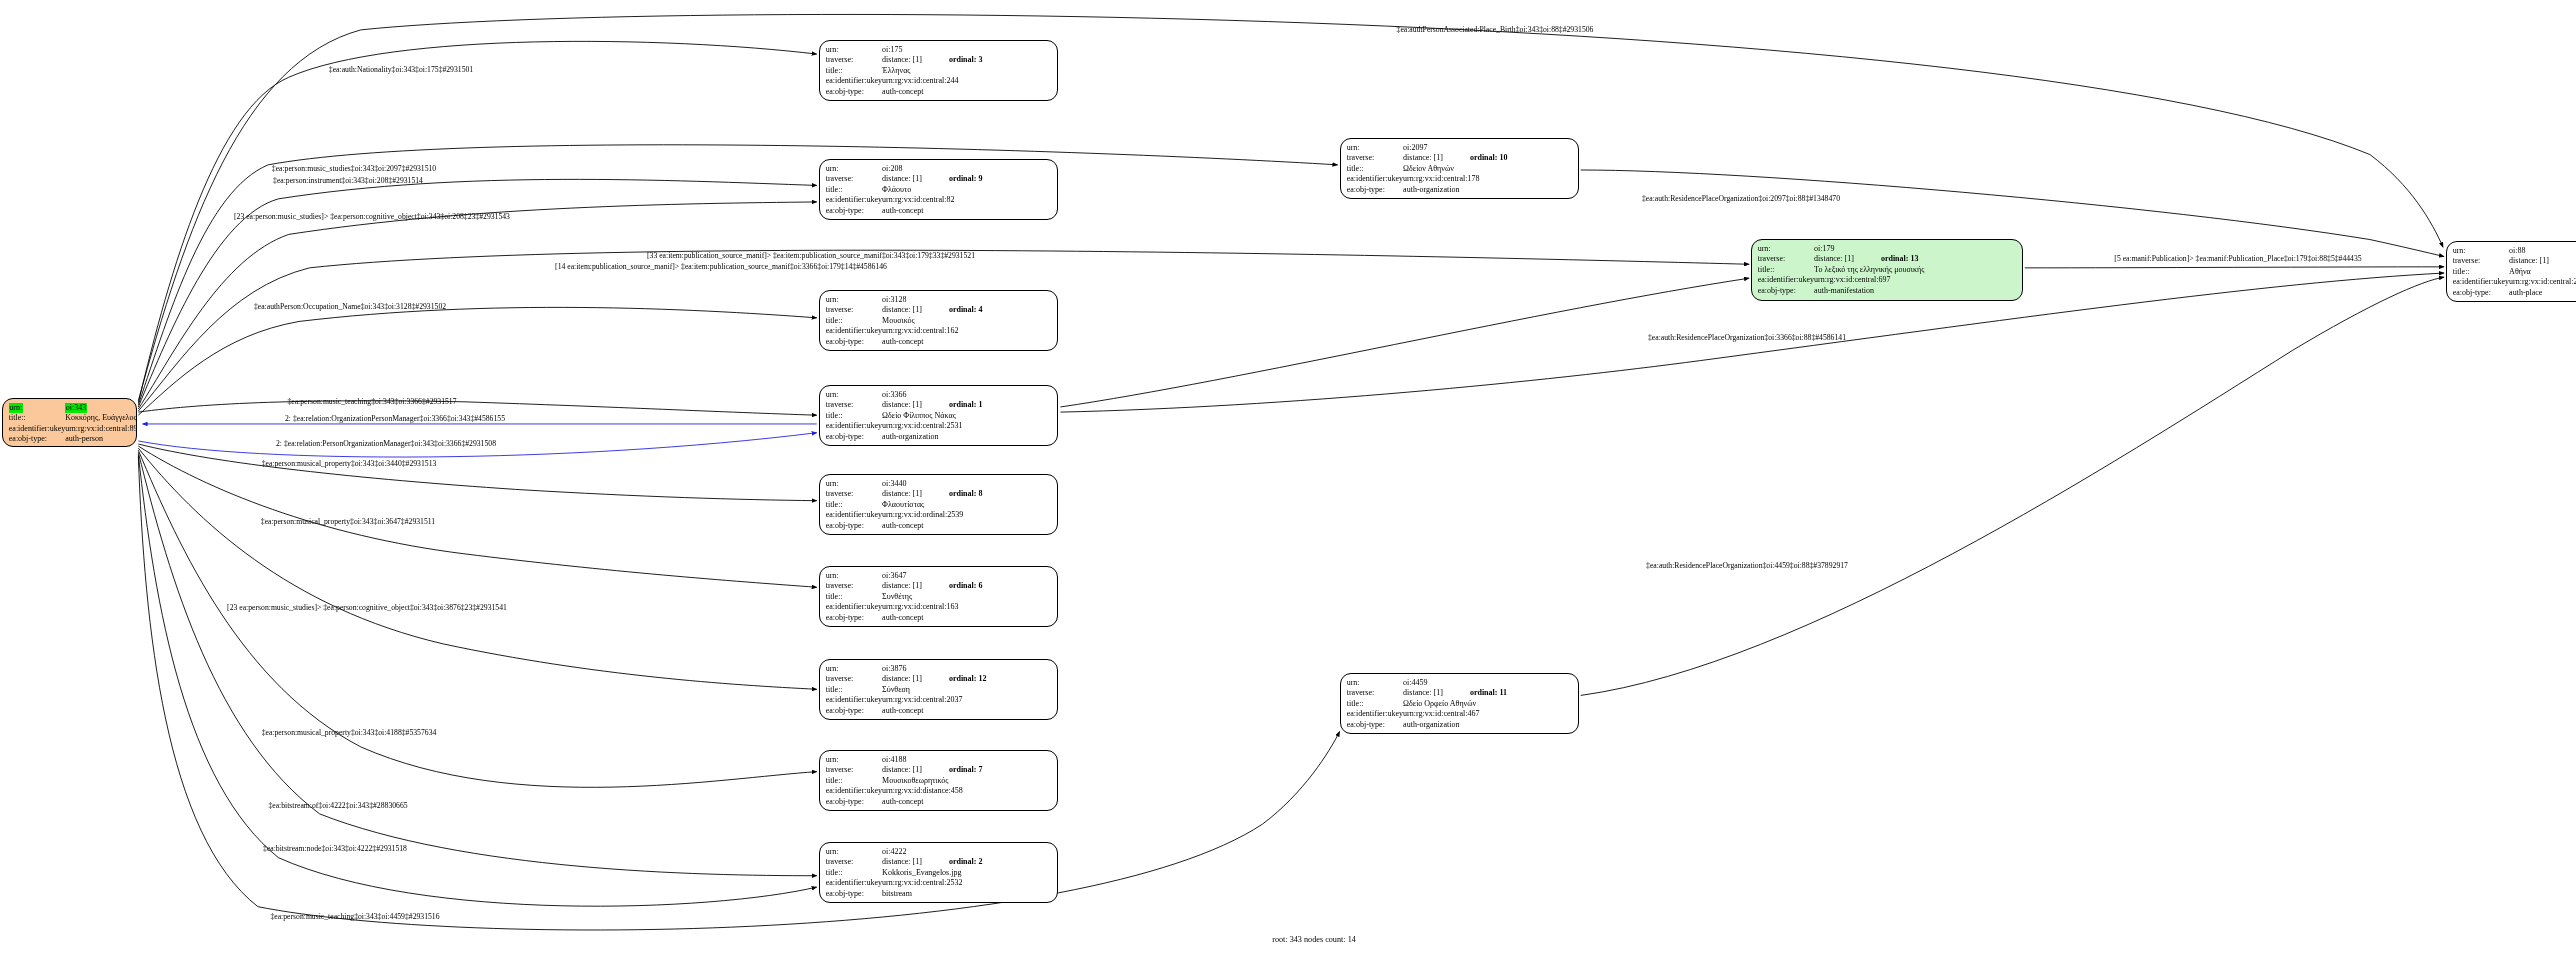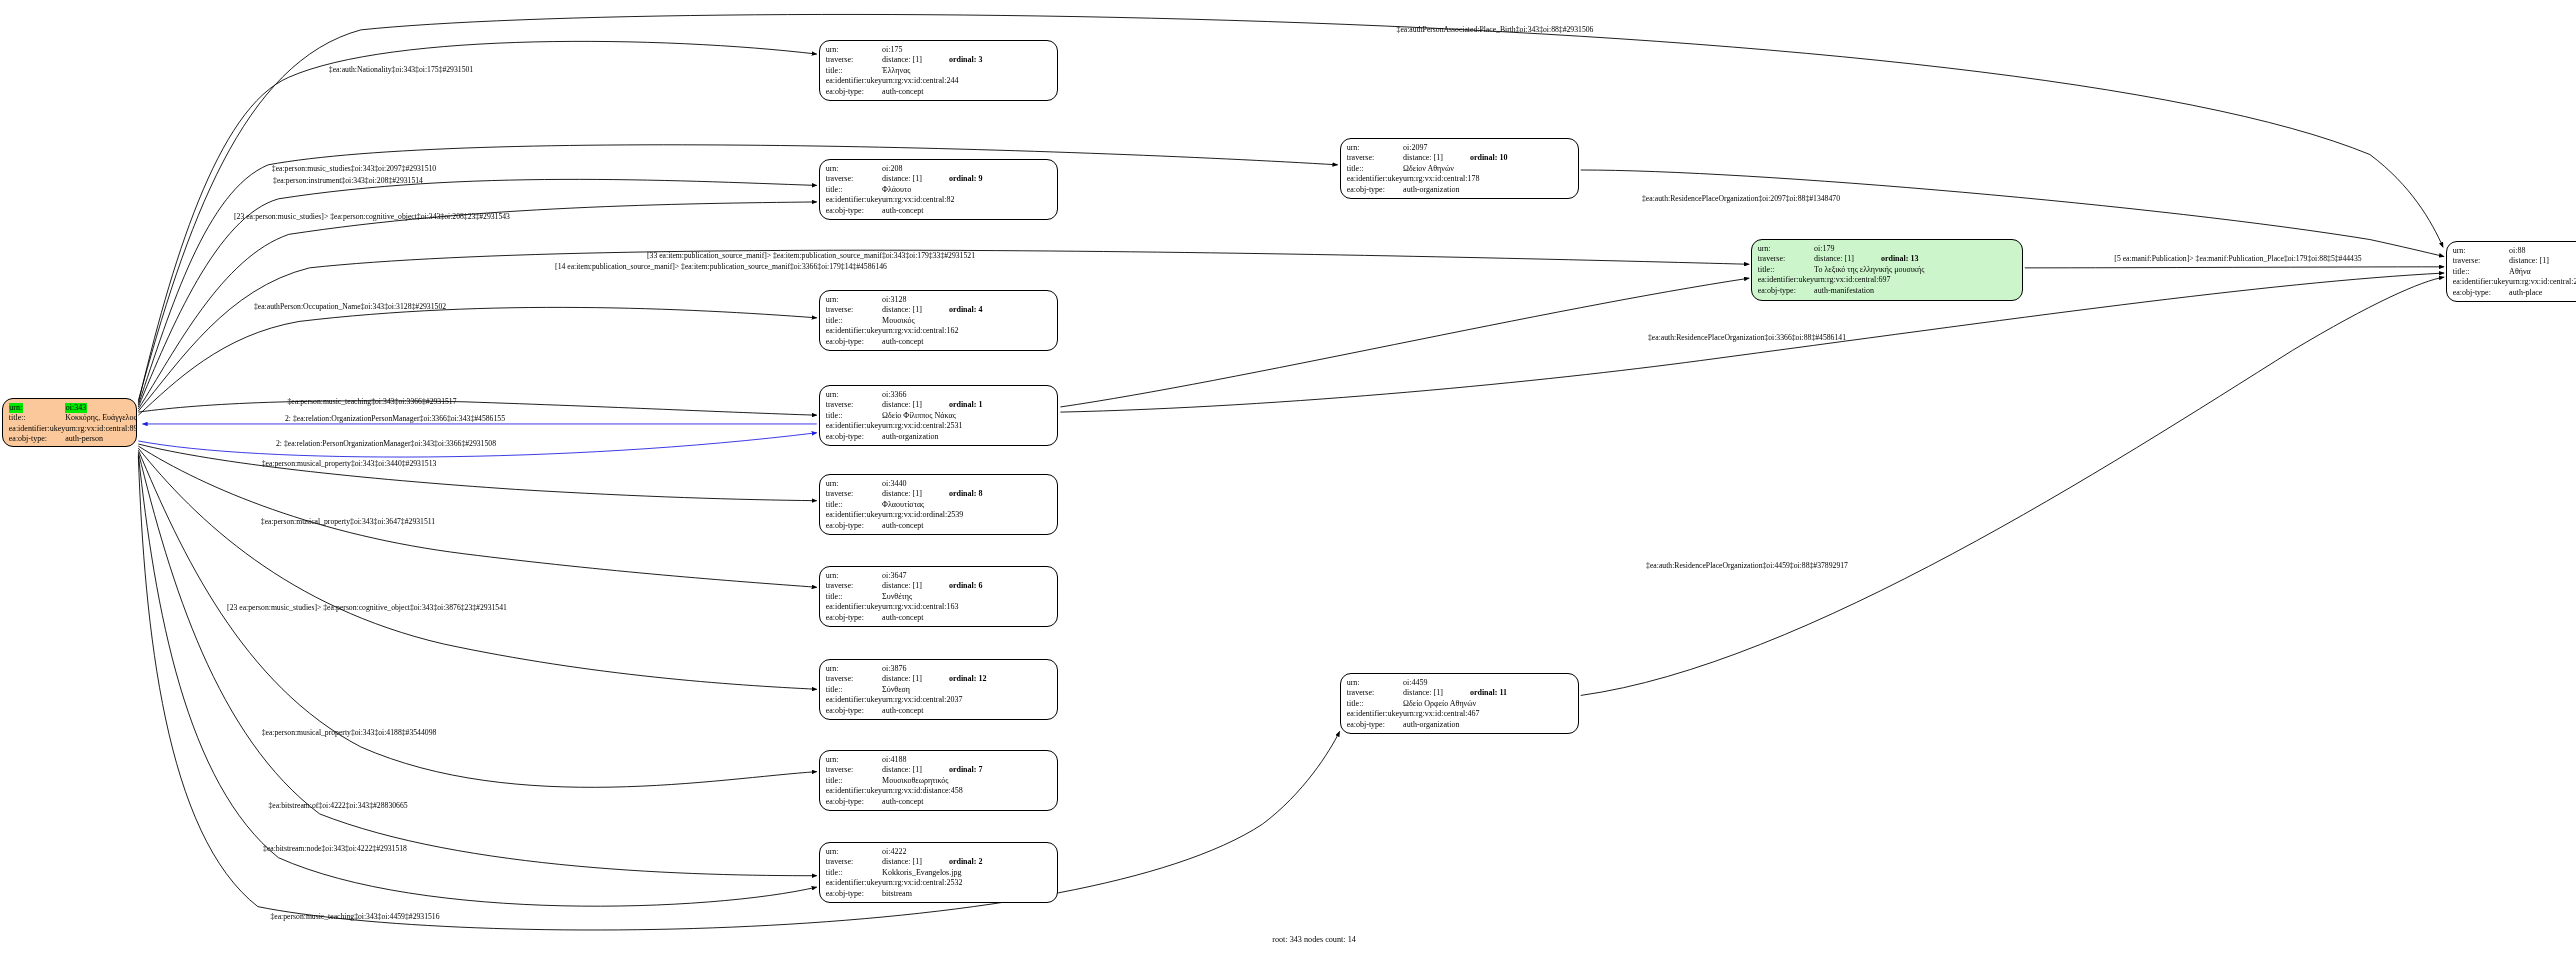--- a/index.html
+++ b/index.html
@@ -488,21 +488,21 @@
       <div class="edge-label" style="left: 721px; top: 266px; text-align: center;">[14 ea:item:publication_source_manif]&gt; ‡ea:item:publication_source_manif‡oi:3366‡oi:179‡14‡#4586146</div>
       <div class="edge-label" style="left: 2231px; top: 258px; margin-left: 7px;">[5 ea:manif:Publication]&gt; ‡ea:manif:Publication_Place‡oi:179‡oi:88‡5‡#44435</div>
       <div class="edge-label" style="left: 1741px; top: 198px;">‡ea:auth:ResidencePlaceOrganization‡oi:2097‡oi:88‡#1348470</div>
       <div class="edge-label" style="left: 1747px; top: 337px;">‡ea:auth:ResidencePlaceOrganization‡oi:3366‡oi:88‡#4586141</div>
       <div class="edge-label" style="left: 372px; top: 401px;">‡ea:person:music_teaching‡oi:343‡oi:3366‡#2931517</div>
       <div class="edge-label" style="left: 395px; top: 418px;">2: ‡ea:relation:OrganizationPersonManager‡oi:3366‡oi:343‡#4586155</div>
       <div class="edge-label" style="left: 386px; top: 443px;">2: ‡ea:relation:PersonOrganizationManager‡oi:343‡oi:3366‡#2931508</div>
       <div class="edge-label" style="left: 349px; top: 463px;">‡ea:person:musical_property‡oi:343‡oi:3440‡#2931513</div>
       <div class="edge-label" style="left: 348px; top: 521px;">‡ea:person:musical_property‡oi:343‡oi:3647‡#2931511</div>
       <div class="edge-label" style="left: 367px; top: 607px;">[23 ea:person:music_studies]&gt; ‡ea:person:cognitive_object‡oi:343‡oi:3876‡23‡#2931541</div>
-      <div class="edge-label" style="left: 349px; top: 732px;">‡ea:person:musical_property‡oi:343‡oi:4188‡#3544098</div>
+      <div class="edge-label" style="left: 349px; top: 732px;">‡ea:person:musical_property‡oi:343‡oi:4188‡#5357634</div>
       <div class="edge-label" style="left: 338px; top: 805px;">‡ea:bitstream:of‡oi:4222‡oi:343‡#28830665</div>
       <div class="edge-label" style="left: 335px; top: 848px;">‡ea:bitstream:node‡oi:343‡oi:4222‡#2931518</div>
       <div class="edge-label" style="left: 355px; top: 916px;">‡ea:person:music_teaching‡oi:343‡oi:4459‡#2931516</div>
       <div class="edge-label" style="left: 1747px; top: 565px;">‡ea:auth:ResidencePlaceOrganization‡oi:4459‡oi:88‡#37892917</div>
     </div>
 
   <div class="footer" style="left:1314px; top:935px;">root: 343 nodes count: 14</div>
 
 </div>
 

